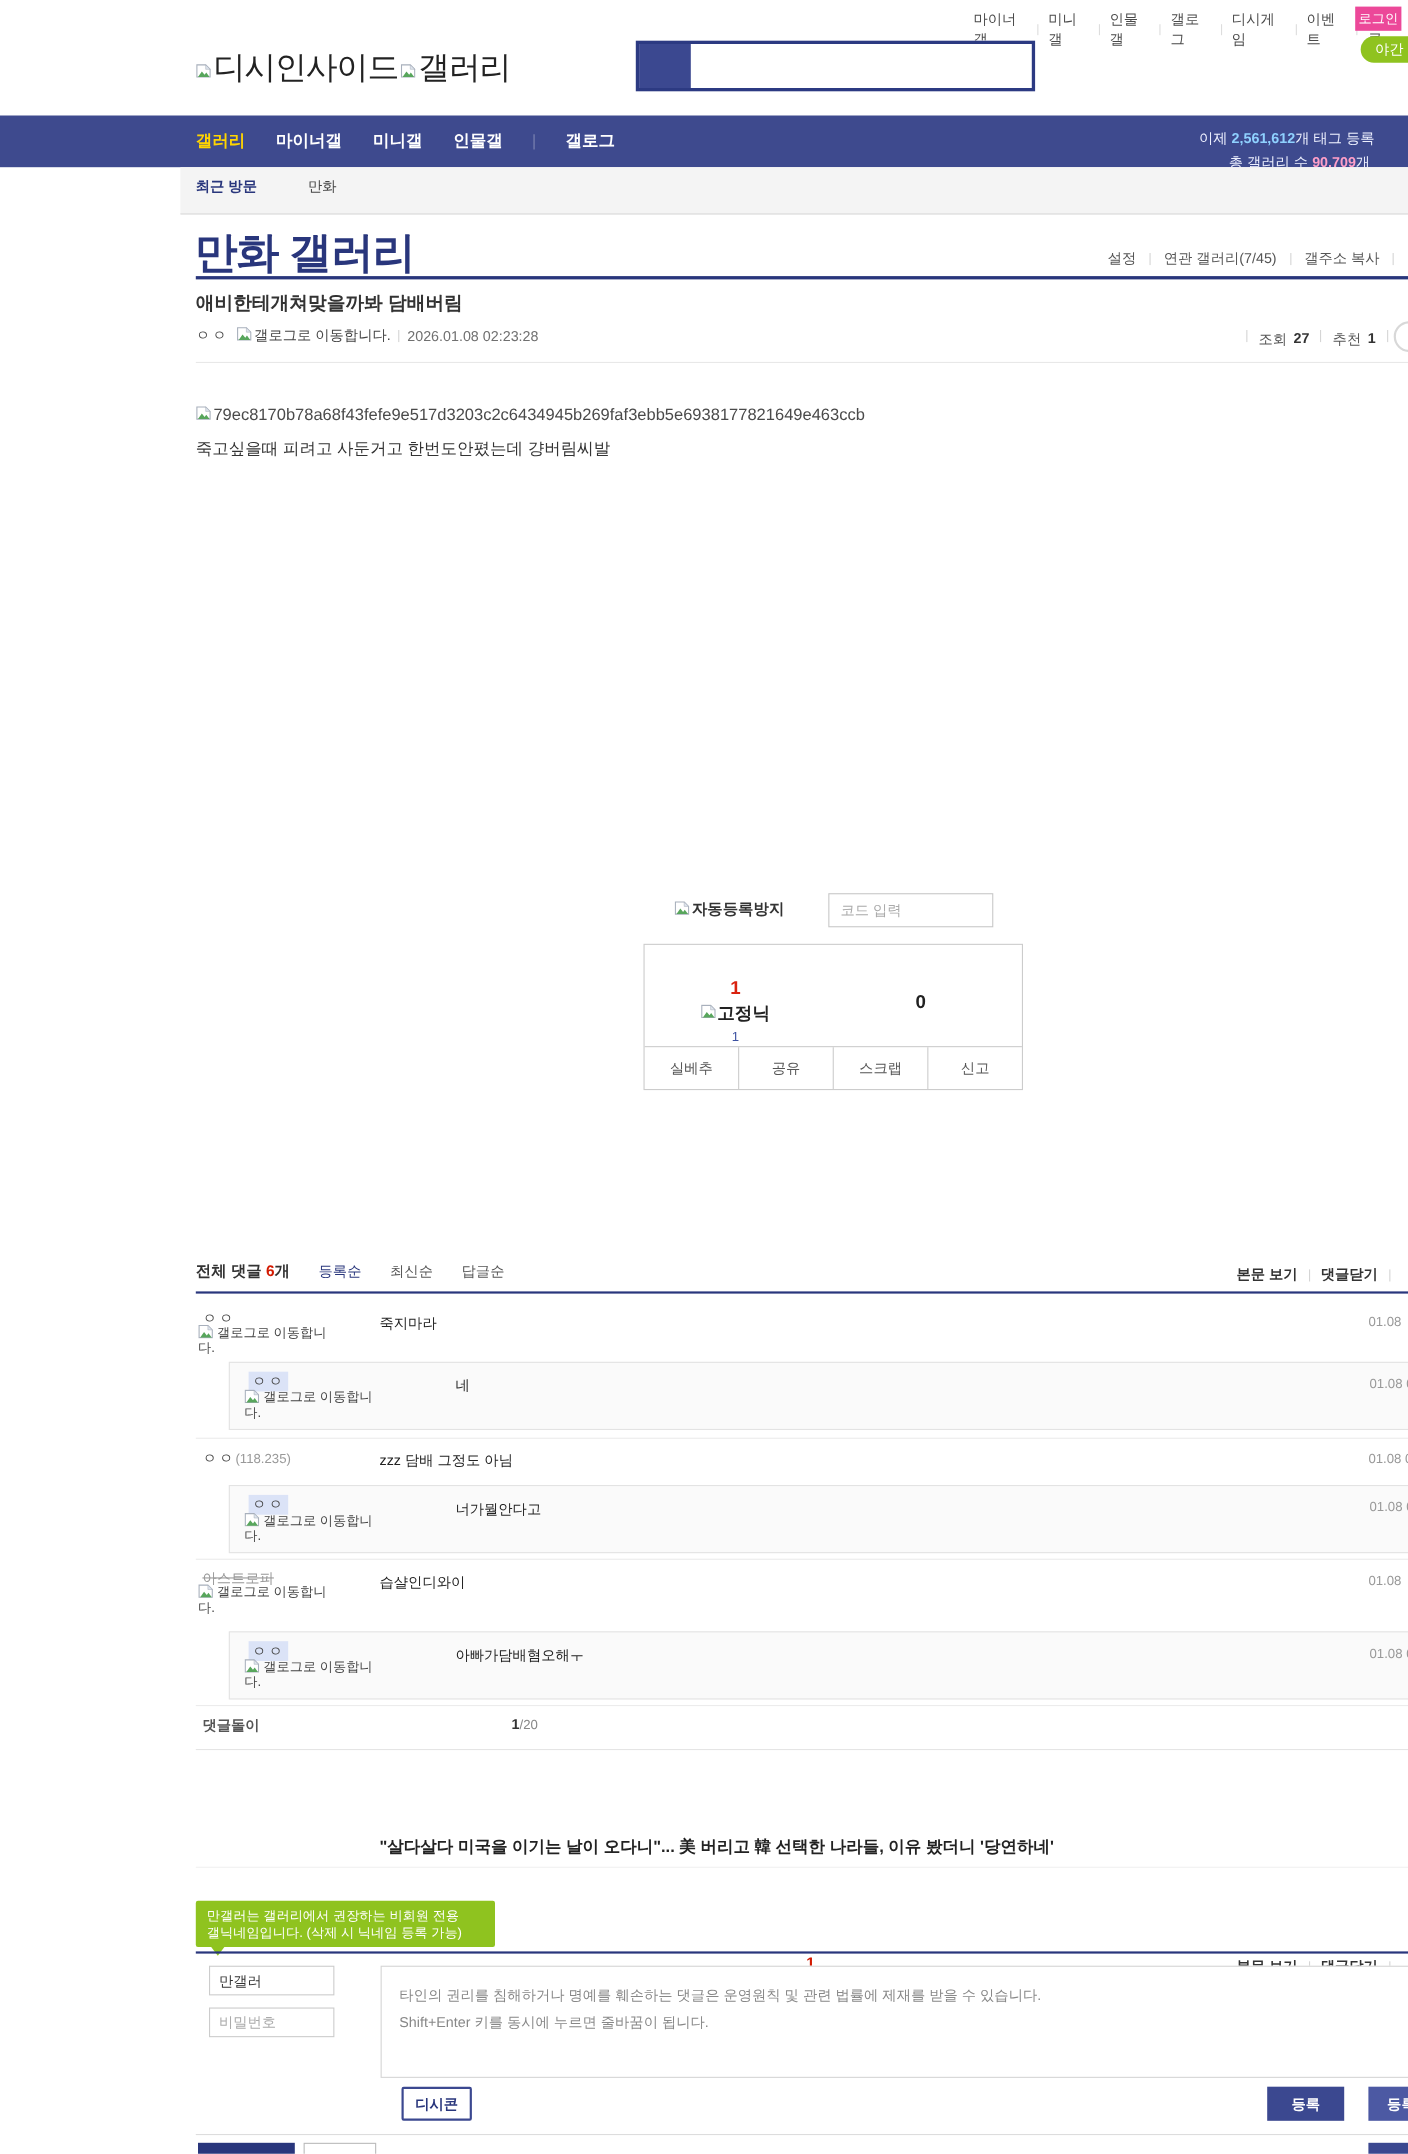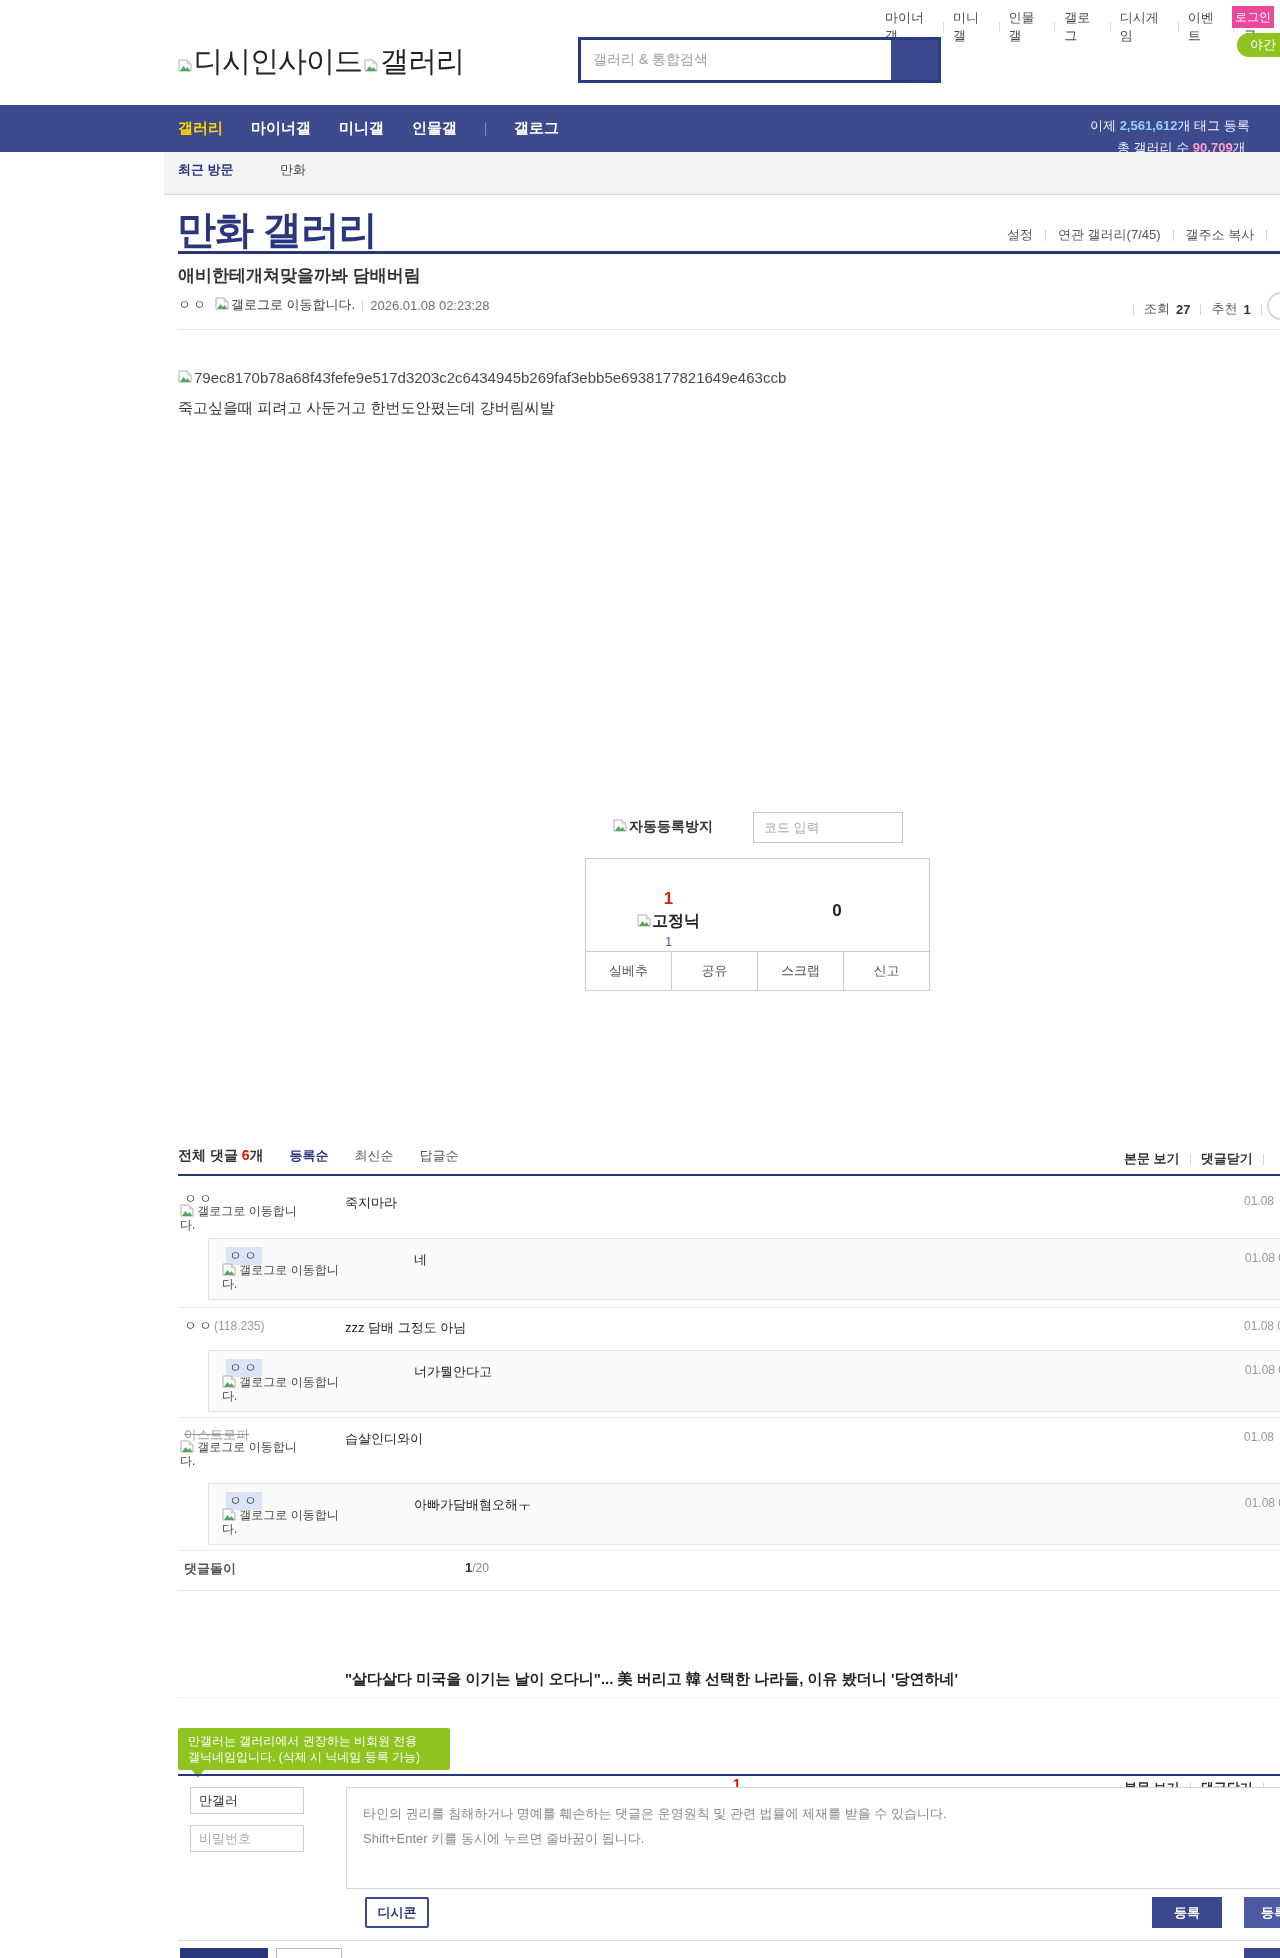--- a/index.html
+++ b/index.html
@@ -45,21 +45,21 @@
   
   .gal-title { position:absolute; left:177px; top:203px; font-size:39px; font-weight:bold; color:#29367c; letter-spacing:-1px; }
   .gal-menu { position:absolute; left:1007px; top:226px; display:flex; align-items:center; gap:12px; color:#555; white-space:nowrap; }
   .title-underline { position:absolute; left:178px; top:251px; width:1102px; height:3px; background:#29367c; }
 
   
   .post-title { position:absolute; left:178px; top:264px; font-size:17px; font-weight:bold; color:#333; }
   .post-meta { position:absolute; left:178px; top:296px; display:flex; align-items:center; gap:7px; color:#444; }
   .post-meta .nick { letter-spacing:2px; }
   .post-meta .date { color:#707070; }
-  .post-meta-r { position:absolute; left:1133px; top:300px; display:flex; align-items:center; gap:10px; color:#555; }
+  .post-meta-r { position:absolute; left:1133px; top:300px; display:flex; align-items:flex-start; gap:10px; color:#555; }
   .post-meta-r b { color:#333; font-weight:bold; }
   .meta-circle { position:absolute; left:1267px; top:292px; width:28px; height:28px; border:2px solid #d8d8d8; border-radius:50%; background:#fff; }
   .post-head-line { position:absolute; left:178px; top:329px; width:1102px; height:1px; background:#e8e8e8; }
 
   
   .post-imgalt { position:absolute; left:178px; top:369px; display:flex; align-items:center; gap:2px; font-size:15px; color:#4a4a4a; }
   .post-text { position:absolute; left:178px; top:399px; font-size:15px; color:#333; }
 
   
   .captcha-alt { position:absolute; left:613px; top:818px; display:flex; align-items:center; gap:2px; font-size:14px; font-weight:600; color:#333; }
@@ -76,21 +76,21 @@
   .vote-down .num { display:block; margin-top:42px; font-size:17px; font-weight:bold; color:#222; }
   .vote-btns { position:absolute; left:0; bottom:0; width:343px; height:39px; border-top:1px solid #ccc; display:flex;margin-top:25px; }
   .vote-btns > div { flex:1; display:flex; align-items:center; justify-content:center; color:#555; }
   .vote-btns > div + div { border-left:1px solid #ccc; }
 
   
   .c-head { position:absolute; left:178px; top:1147px; display:flex; align-items:baseline; }
   .c-head .total { font-size:14px; font-weight:bold; color:#333; }
   .c-head .cnt { color:#d31900; }
   .c-head .sort { margin-left:26px; color:#555; }
-  .c-head .sort.on { color:#29367c; font-weight:bold; }
+  .c-head .sort.on { color:#29367c; font-weight:normal; }
   .c-head-r { position:absolute; left:1124px; top:1150px; display:flex; align-items:center; gap:10px; color:#333; font-weight:600; white-space:nowrap; }
   .c-underline { position:absolute; left:178px; top:1174px; width:1102px; height:2px; background:#29367c; }
 
   .clist { position:absolute; left:178px; top:1180px; width:1180px; height:412px; }
   .clist .nick { position:absolute; color:#444; letter-spacing:2px; }
   .clist .ip { color:#999; font-size:12px; letter-spacing:0; }
   .clist .gallog { position:absolute; width:122px; font-size:12px; color:#444; line-height:14px; }
   .clist .gallog svg { vertical-align:-2px; }
   .clist .ctext { position:absolute; color:#222; }
   .clist .cdate { position:absolute; left:1066px; font-size:12px; color:#999; white-space:nowrap; }
@@ -163,21 +163,20 @@
   <span class="bimg">
   <svg width="14" height="13" viewBox="0 0 14 13">
     <path d="M1 1 h8 l4 4 v7 h-12 z" fill="#ffffff" stroke="#a8b0bc"></path>
     <path d="M9 1 l4 4 h-4 z" fill="#dfe5ee" stroke="#a8b0bc" stroke-width="0.5"></path>
     <path d="M2 12 l3.5 -5 2.5 3 1.5 -2 3 4 z" fill="#58a65c"></path>
   </svg>
 </span>
   <span>갤러리</span>
 </div>
 <div class="searchbox">
-  <div class="search-input">갤러리 &amp; 통합검색</div>
   <div class="search-btn"></div>
 </div>
 
 <div class="gnb">
   <div class="gnb-items">
     <span class="active">갤러리</span>
     <span>마이너갤</span>
     <span>미니갤</span>
     <span>인물갤</span>
     <span class="gsep"></span>

